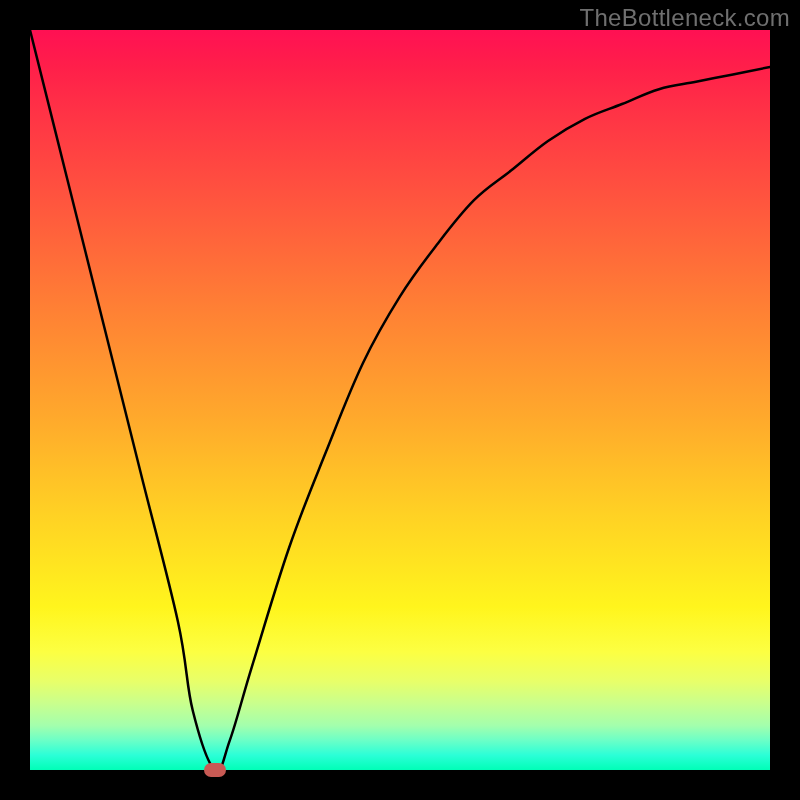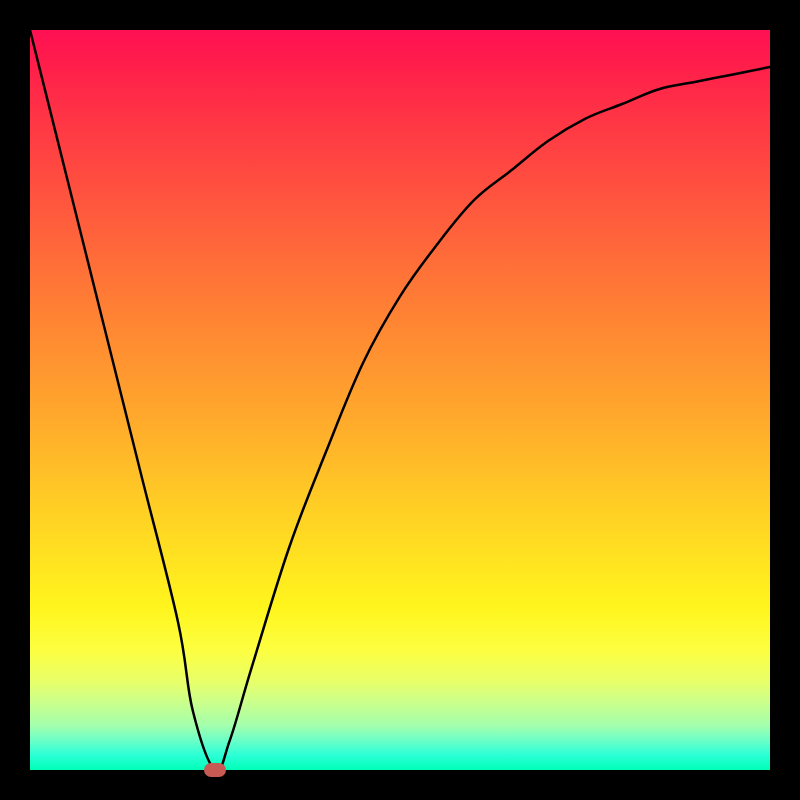--- a/index.html
+++ b/index.html
@@ -65,19 +65,20 @@
     height: 14px;
     border-radius: 9px;
     background: #c85a54;
     transform: translate(-50%, -50%);
   }
 </style>
 </head>
 <body>
 
 <div class="frame">
+  <div class="watermark">TheBottleneck.com</div>
   <div class="plot-area">
     <svg class="curve" viewBox="0 0 740 740" preserveAspectRatio="none">
       <path id="curve-path" fill="none" stroke="#000" stroke-width="2.5" stroke-linejoin="round" stroke-linecap="round" d="M 0 0 C 6.66 26.64, 23.68 94.72, 37 148 C 50.32 201.28, 60.68 242.72, 74 296 C 87.32 349.28, 97.68 390.72, 111 444 C 124.32 497.28, 138.676 549.376, 148 592 C 157.324 634.624, 156.14000000000001 654.16, 162.8 680.8 C 169.46 707.4399999999999, 178.34 734.672, 185 740 C 191.66 745.328, 193.14000000000001 729.048, 199.8 710.4 C 206.46 691.752, 211.344 671.0319999999999, 222 636.4 C 232.656 601.768, 245.68 556.628, 259 518 C 272.32 479.372, 282.68 455.1, 296 421.8 C 309.32 388.5, 319.68 360.9719999999999, 333 332.99999999999994 C 346.32 305.02799999999996, 356.68 287.712, 370 266.4 C 383.32 245.088, 393.68000000000006 231.91600000000003, 407.00000000000006 214.60000000000002 C 420.32000000000005 197.28400000000002, 430.68 183.51999999999995, 444 170.19999999999993 C 457.32 156.8799999999999, 467.68 151.2559999999999, 481 140.5999999999999 C 494.32 129.94399999999993, 504.68 120.32399999999998, 518 111 C 531.32 101.67600000000002, 541.68 95.45999999999995, 555 88.79999999999995 C 568.32 82.13999999999996, 578.68 79.328, 592 74 C 605.32 68.672, 615.68 63.19599999999994, 629 59.19999999999993 C 642.32 55.20399999999992, 652.68 54.46399999999993, 666 51.799999999999955 C 679.32 49.13599999999998, 689.68 47.064000000000085, 703 44.40000000000009 C 716.32 41.7360000000001, 733.34 38.332000000000015, 740 37"></path>
     </svg>
     <div id="min-marker" class="marker" style="left: 185px; top: 740px;"></div>
   </div>
 </div>
 
 </body></html>

